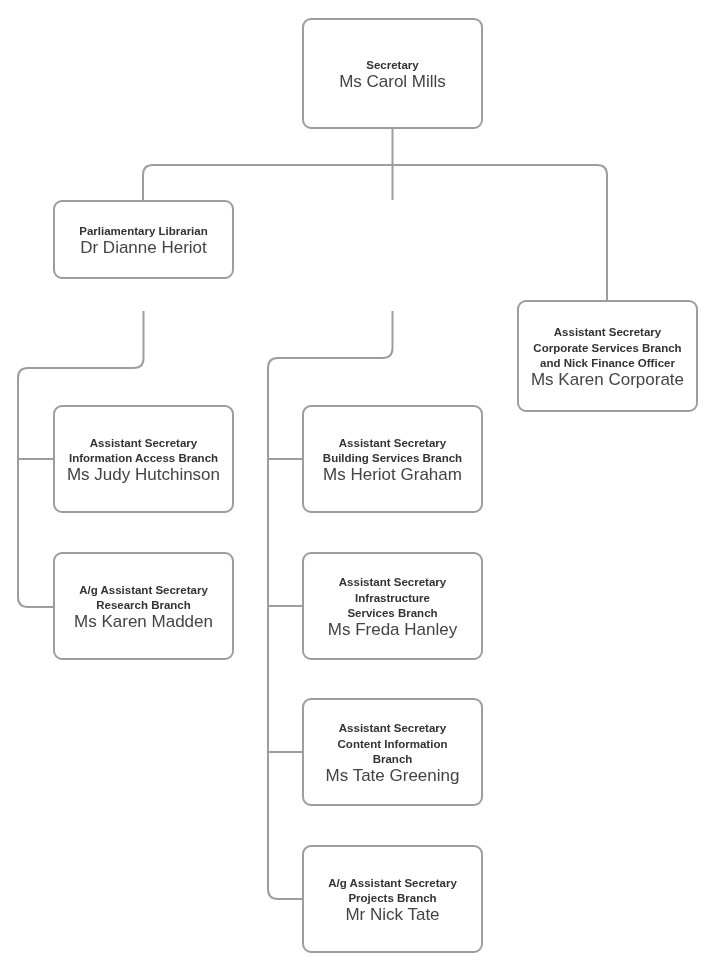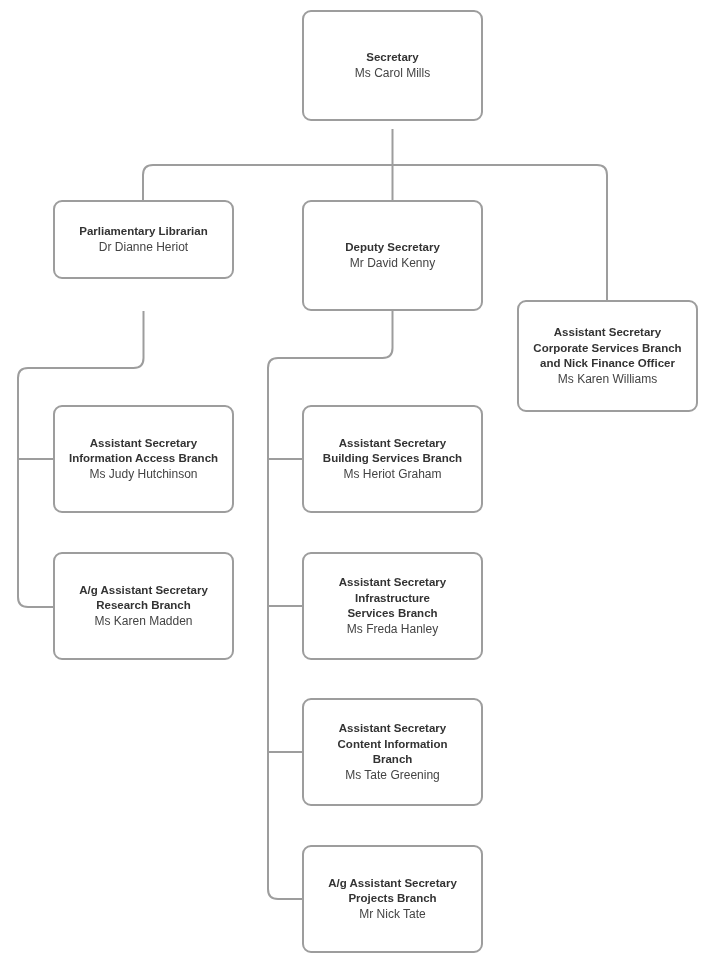--- a/index.html
+++ b/index.html
@@ -42,21 +42,21 @@
     text-align: center;
     line-height: 15.5px;
   }
   .node-title {
     font-size: 11.5px;
     font-weight: bold;
     color: #333333;
     white-space: nowrap;
   }
   .node-person {
-    font-size: 12px;
+    font-size: 17px;
     font-weight: normal;
     color: #444444;
     white-space: nowrap;
   }
 </style>
 </head>
 <body>
 
 <div id="org-chart">
 
@@ -72,40 +72,36 @@
       <path d="M 18 459 L 53 459"></path>
 
       <path d="M 392.5 311 L 392.5 348 Q 392.5 358 382.5 358 L 278 358 Q 268 358 268 368 L 268 889 Q 268 899 278 899 L 302 899"></path>
       <path d="M 268 459 L 302 459"></path>
       <path d="M 268 606 L 302 606"></path>
       <path d="M 268 752 L 302 752"></path>
 
     </g>
   </svg>
 
-  <div class="node-box" style="left:302px; top:10px; width:181px; height:111px;">
+  <div class="node-box" style="left:302px; top:18px; width:181px; height:111px;">
     <div class="node-title">Secretary</div>
     <div class="node-person">Ms Carol Mills</div>
   </div>
 
   <div class="node-box" style="left:53px; top:200px; width:181px; height:79px;">
     <div class="node-title">Parliamentary Librarian</div>
     <div class="node-person">Dr Dianne Heriot</div>
   </div>
 
-  <div class="node-box" style="left:302px; top:200px; width:181px; height:111px;">
-    <div class="node-title">Deputy Secretary</div>
-    <div class="node-person">Mr David Kenny</div>
-  </div>
 
   <div class="node-box" style="left:517px; top:300px; width:181px; height:112px;">
     <div class="node-title">Assistant Secretary</div>
     <div class="node-title">Corporate Services Branch</div>
     <div class="node-title">and Nick Finance Officer</div>
-    <div class="node-person">Ms Karen Williams</div>
+    <div class="node-person">Ms Karen Corporate</div>
   </div>
 
   <div class="node-box" style="left:53px; top:405px; width:181px; height:108px;">
     <div class="node-title">Assistant Secretary</div>
     <div class="node-title">Information Access Branch</div>
     <div class="node-person">Ms Judy Hutchinson</div>
   </div>
 
   <div class="node-box" style="left:53px; top:552px; width:181px; height:108px;">
     <div class="node-title">A/g Assistant Secretary</div>

